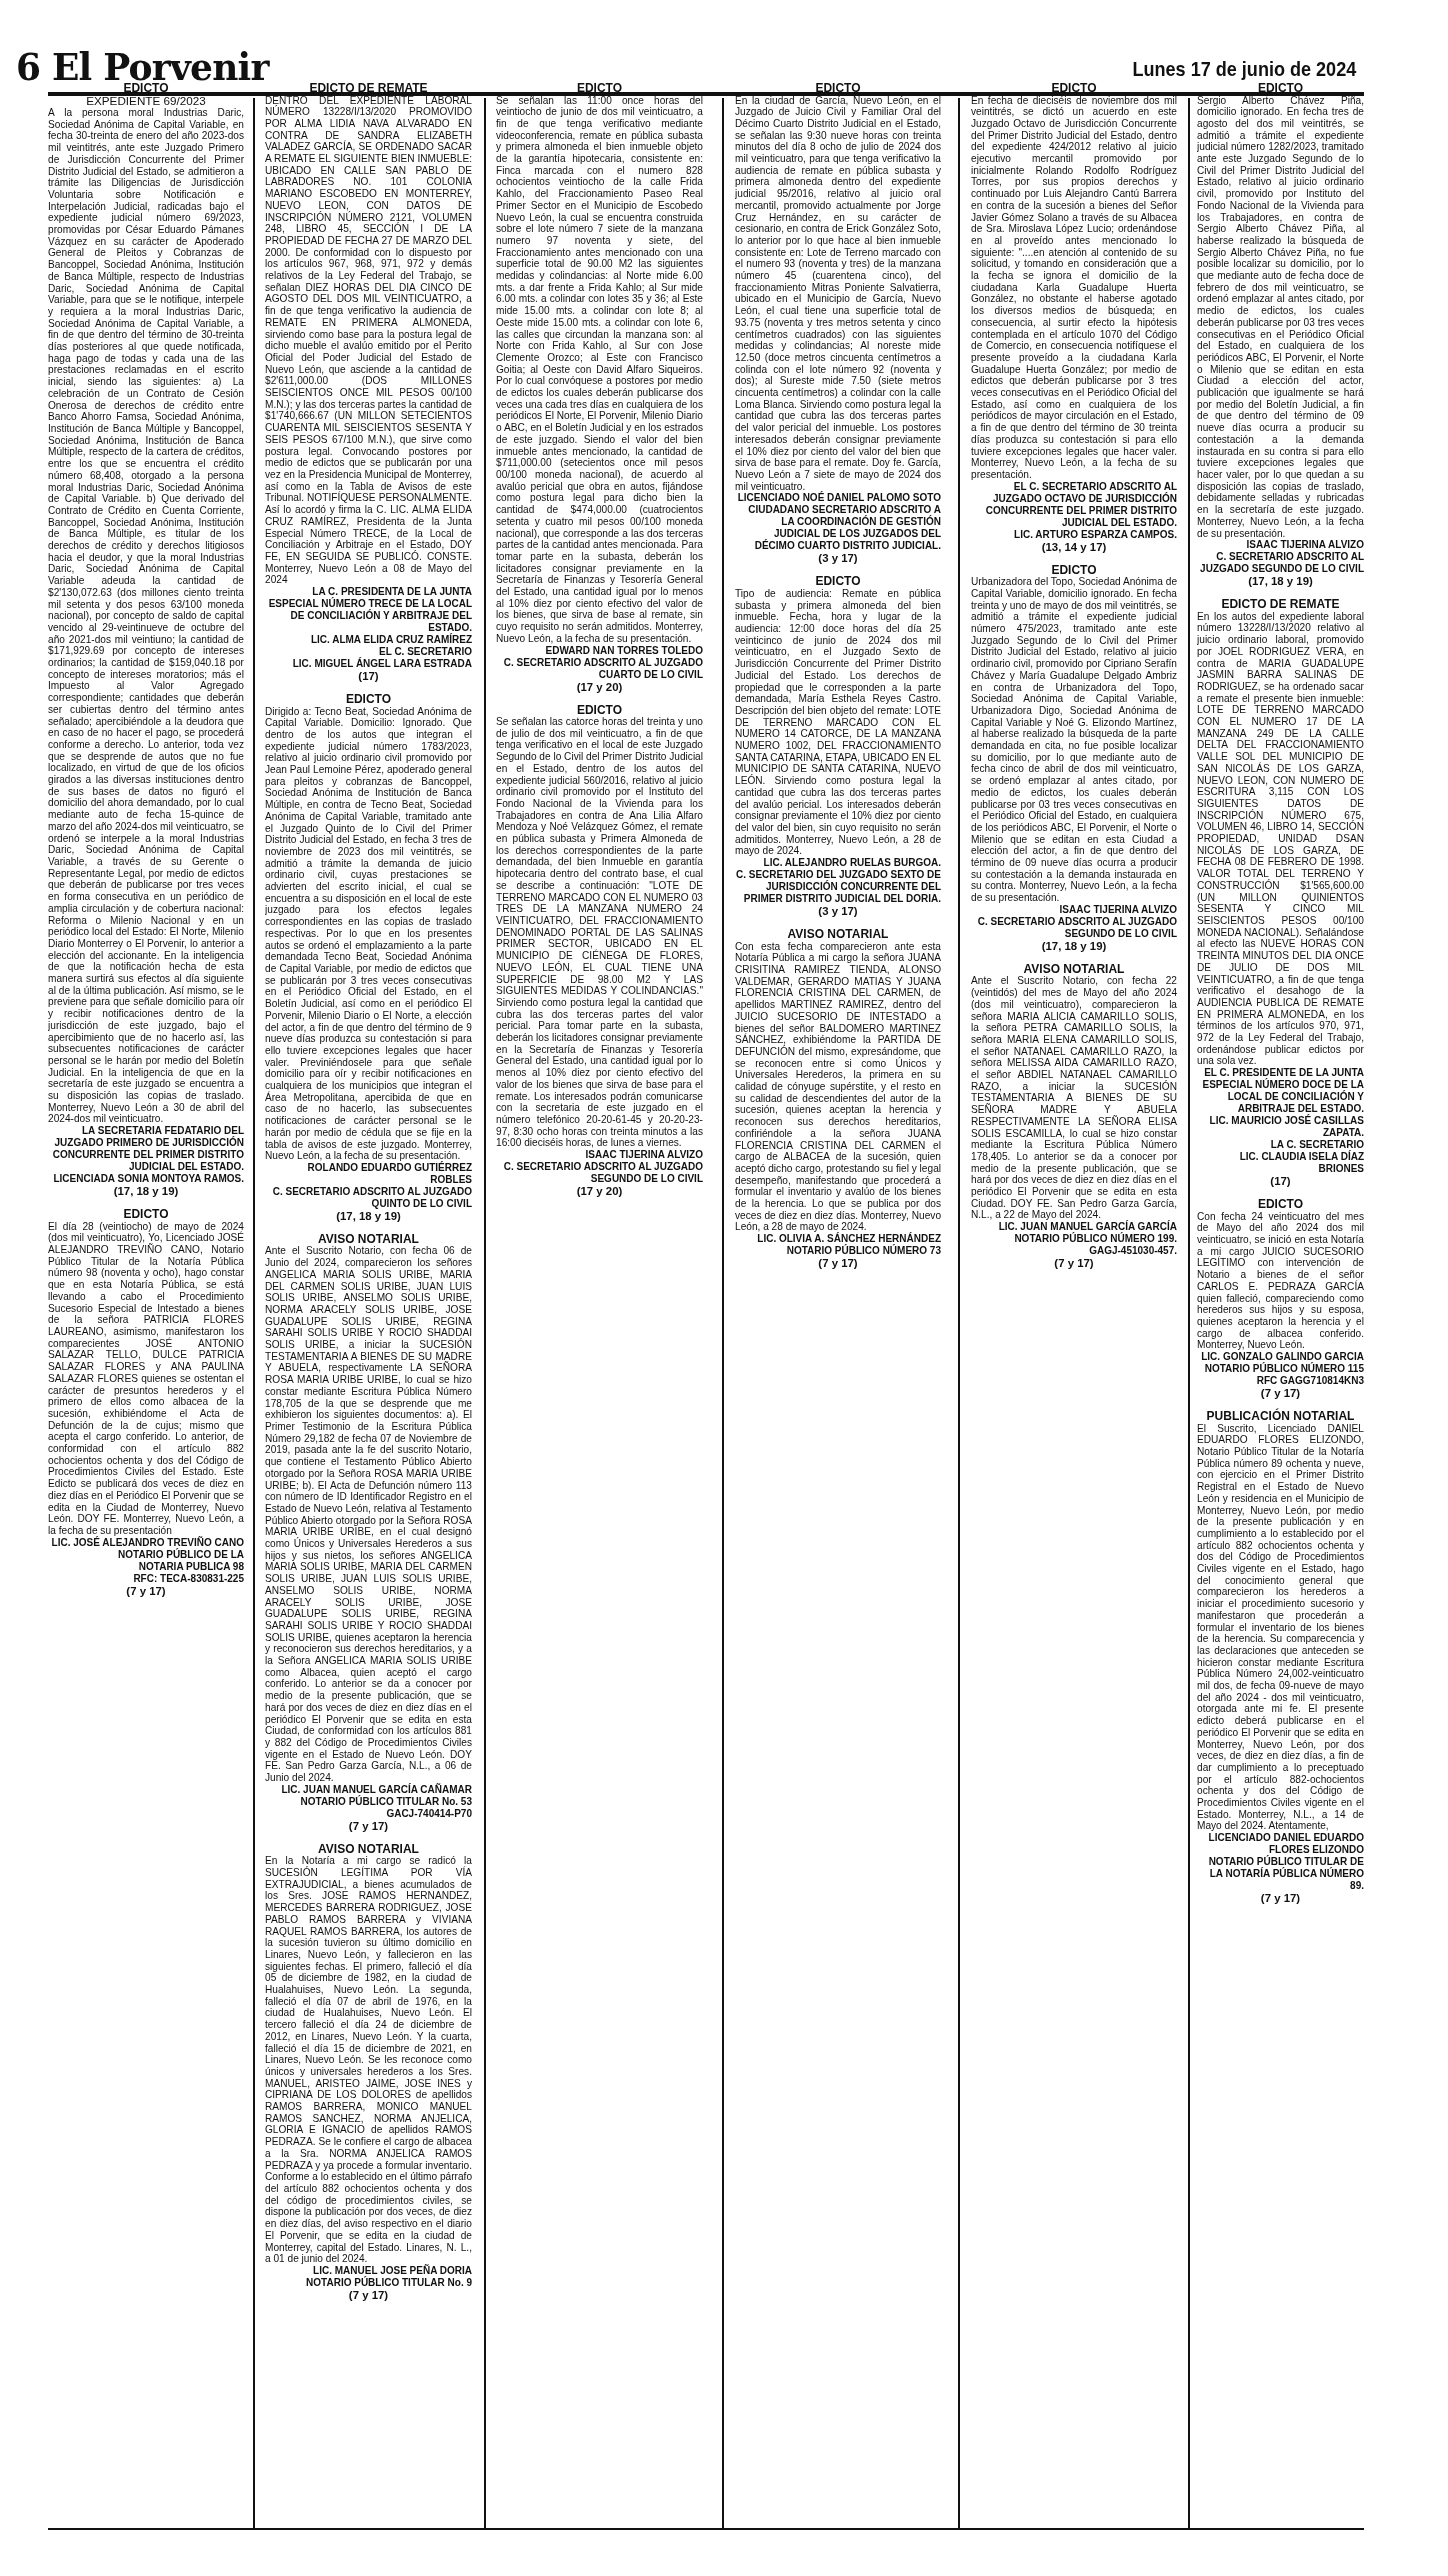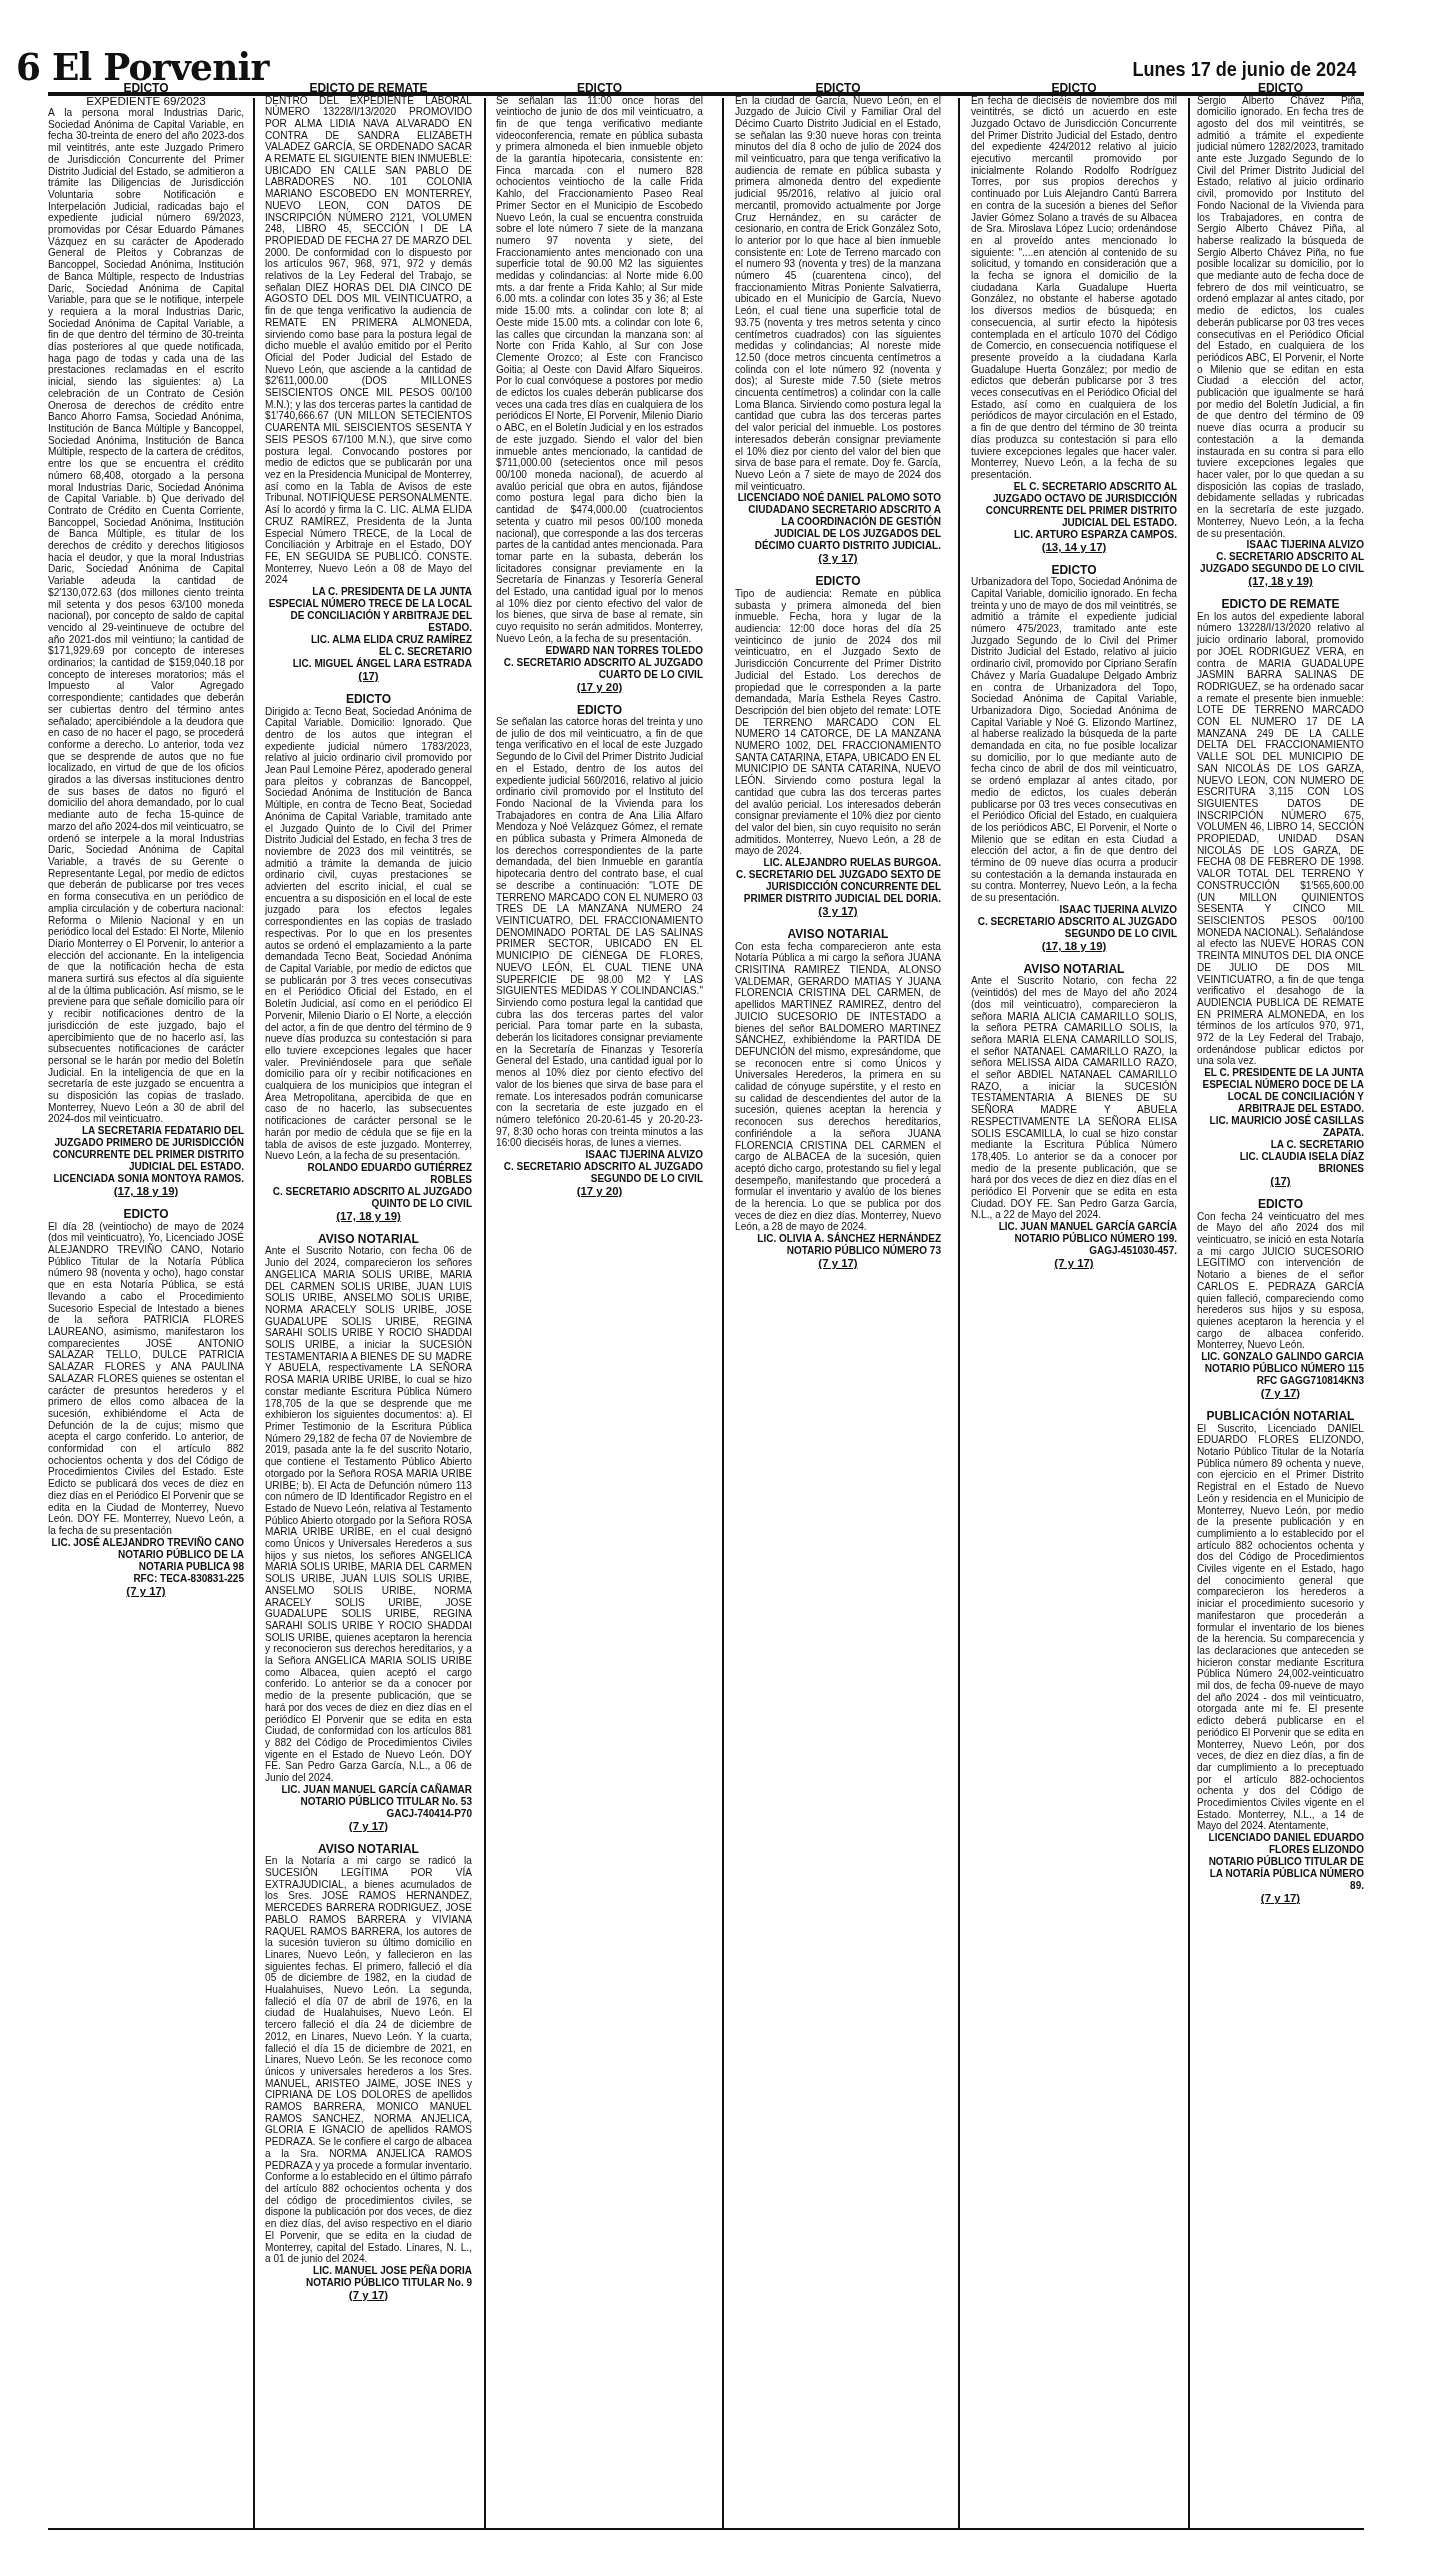--- a/index.html
+++ b/index.html
@@ -15,21 +15,21 @@
   .col.c3 { left:496px; width:207px; }
   .col.c4 { left:735px; width:206px; }
   .col.c5 { left:971px; width:206px; }
   .col.c6 { left:1197px; width:167px; }
   .vrule { position:absolute; top:98px; width:2.3px; background:#111; height:2432px; }
   .notice { margin-bottom:11px; }
   .notice-title { font-weight:bold; text-align:center; font-size:12px; line-height:12.5px; }
   .notice-sub { font-weight:normal; text-align:center; font-size:11.7px; line-height:12.5px; }
   .notice-body { transform:scaleX(0.92); transform-origin:left top; width:108.7%; hyphens:auto; }
   .notice-sign { font-weight:bold; text-align:right; font-size:10px; line-height:12px; }
-  .notice-dates { font-weight:bold; text-align:center; font-size:11.4px; line-height:12px;text-decoration:underline; }
+  .notice-dates { font-weight:bold; text-align:center; font-size:11.4px; line-height:12px; }
   p { margin:0; }
 </style>
 </head>
 <body>
 
 <header class="masthead">
   <div class="mast-title">
     <span>6</span>
     <span>El Porvenir</span>
   </div>

